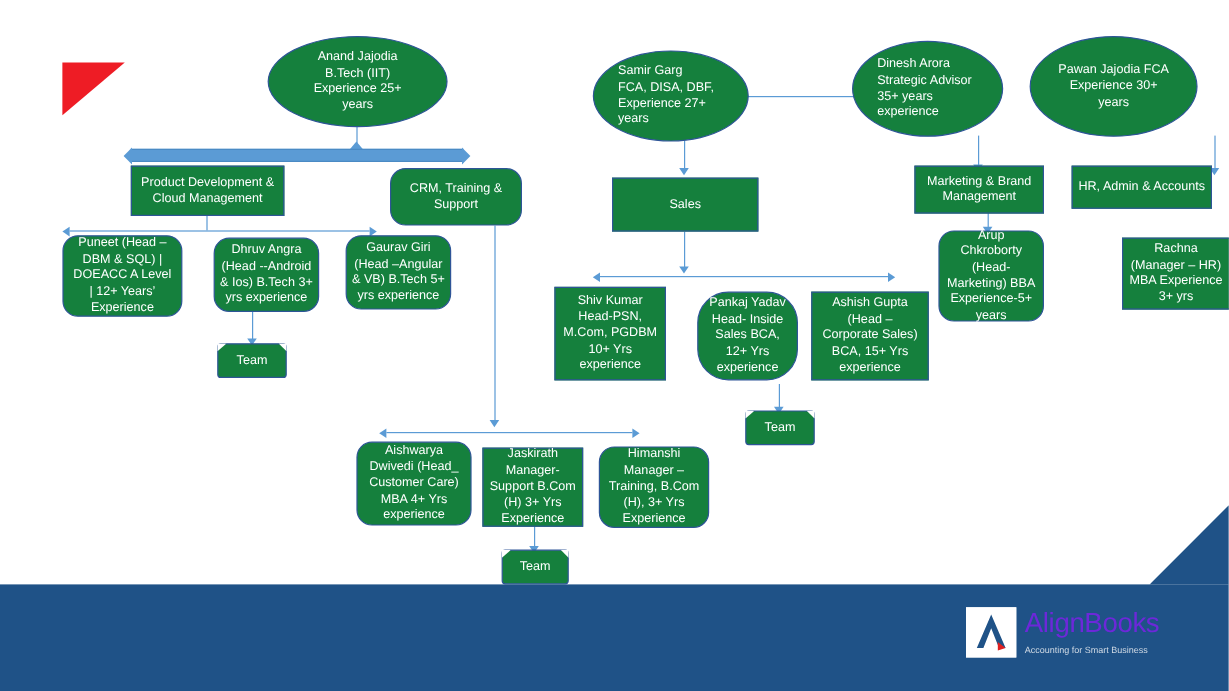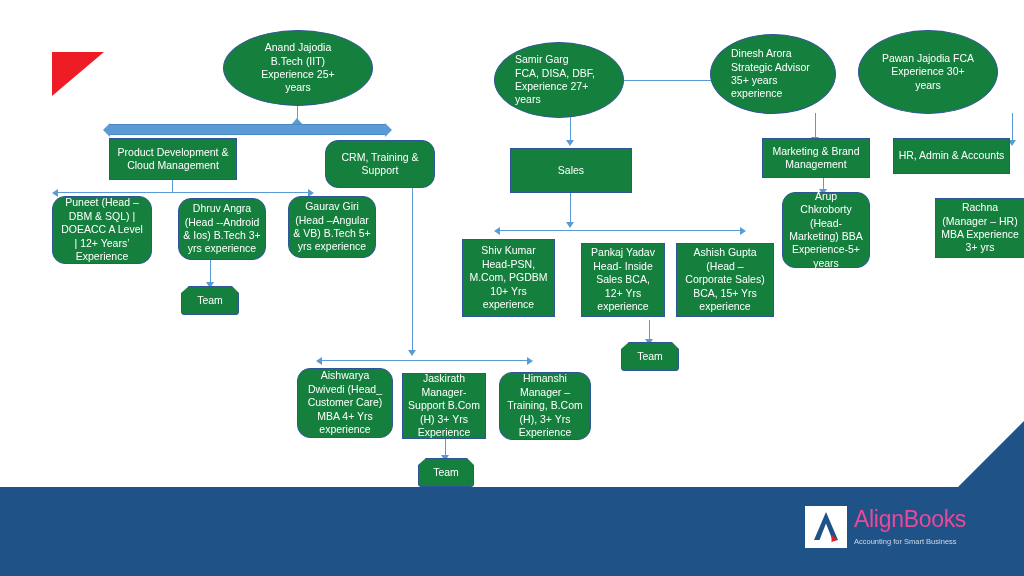--- a/index.html
+++ b/index.html
@@ -68,21 +68,21 @@
   .logo-mark {
     width: 42px;
     height: 42px;
     background: #ffffff;
     position: relative;
     flex: none;
   }
   .logo-mark svg { display:block; }
   .logo-text { line-height: 1; }
   .logo-name {
-    color: #ec4899;
+    color: #6d28d9;
     font-size: 23px;
     letter-spacing: -0.3px;
     white-space: nowrap;
   }
   .logo-tag {
     color: #cfd9e4;
     font-size: 7.5px;
     margin-top: 7px;
     white-space: nowrap;
   }
@@ -348,21 +348,21 @@
   <div class="node" style="left:462px; top:239px; width:93px; height:78px;">
     <span class="lines">
         <span>Shiv Kumar</span>
         <span>Head-PSN,</span>
         <span>M.Com, PGDBM</span>
         <span>10+ Yrs</span>
         <span>experience</span>
       </span>
   </div>
 
-  <div class="node" style="left:581px; top:243px; width:84px; height:74px;">
+  <div class="node" style="left:581px; top:243px; width:84px; height:74px;border-radius:26px;">
     <span class="lines">
         <span>Pankaj Yadav</span>
         <span>Head- Inside</span>
         <span>Sales BCA,</span>
         <span>12+ Yrs</span>
         <span>experience</span>
       </span>
   </div>
 
   <div class="node" style="left:676px; top:243px; width:98px; height:74px;">

